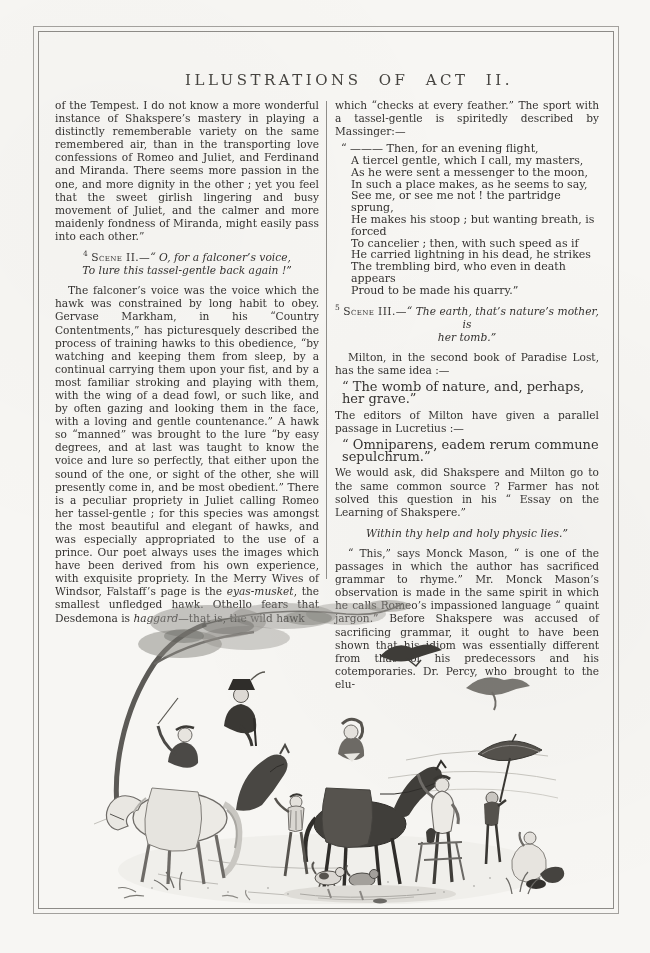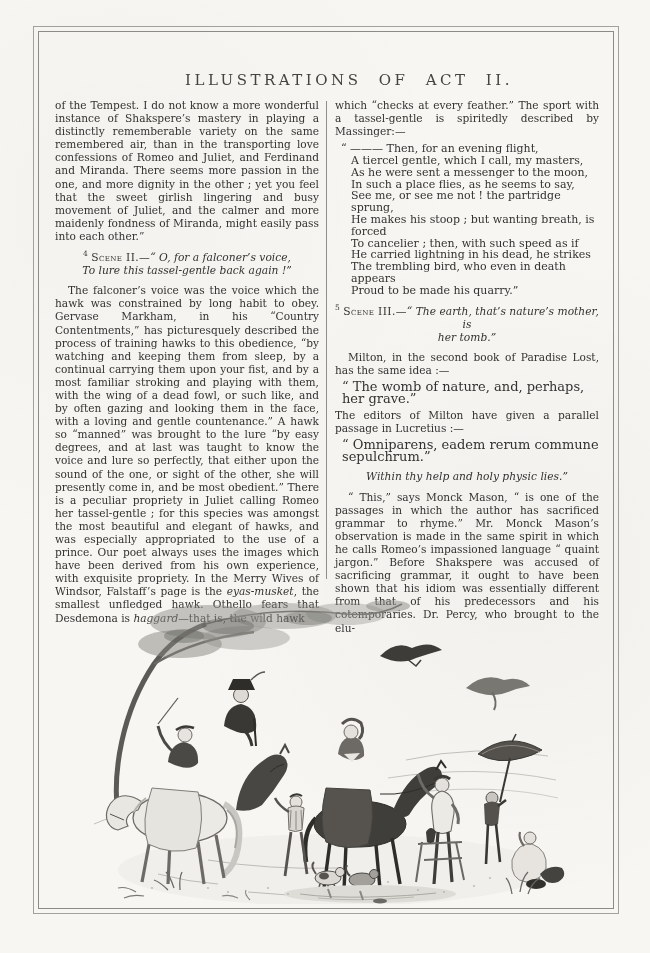--- a/index.html
+++ b/index.html
@@ -55,38 +55,39 @@
     <p class="p indent"><span>The falconer’s voice was the voice which the hawk was constrained by long habit to obey.  Gervase Markham, in his “Country Contentments,” has picturesquely described the process of training hawks to this obedience, “by watching and keeping them from sleep, by a continual carrying them upon your fist, and by a most familiar stroking and playing with them, with the wing of a dead fowl, or such like, and by often gazing and looking them in the face, with a loving and gentle countenance.”  A hawk so “manned” was brought to the lure “by easy degrees, and at last was taught to know the voice and lure so perfectly, that either upon the sound of the one, or sight of the other, she will presently come in, and be most obedient.”  There is a peculiar propriety in Juliet calling Romeo her tassel-gentle ; for this species was amongst the most beautiful and elegant of hawks, and was especially appropriated to the use of a prince.  Our poet always uses the images which have been derived from his own experience, with exquisite propriety.  In the Merry Wives of Windsor, Falstaff’s page is the </span><span class="ital">eyas-musket</span><span>, the smallest unfledged hawk.  Othello fears that Desdemona is </span><span class="ital">haggard</span><span>—that is, the wild hawk</span></p>
   </div>
 
   <div class="col col-right">
     <p class="p">which “checks at every feather.”  The sport with a tassel-gentle is spiritedly described by Massinger:—</p>
 
     <div class="verse">
         <div class="">“ ——— Then, for an evening flight,</div>
         <div class="">A tiercel gentle, which I call, my masters,</div>
         <div class="">As he were sent a messenger to the moon,</div>
-        <div class="">In such a place flies, as he seems to say,</div>
+        <div class="">In such a place makes, as he seems to say,</div>
         <div class="">See me, or see me not ! the partridge sprung,</div>
         <div class="">He makes his stoop ; but wanting breath, is forced</div>
         <div class="">To cancelier ; then, with such speed as if</div>
         <div class="">He carried lightning in his dead, he strikes</div>
         <div class="">The trembling bird, who even in death appears</div>
         <div class="">Proud to be made his quarry.”</div>
       </div>
 
     <div class="scene">
       <div><sup class="fn">5</sup> <span class="caps">Scene III.—</span><span>“ The earth, that’s nature’s mother, is</span></div>
       <div>her tomb.”</div>
     </div>
 
     <p class="p indent">Milton, in the second book of Paradise Lost, has the same idea :—</p>
     <div class="squote">“ The womb of nature, and, perhaps, her grave.”</div>
     <p class="p">The editors of Milton have given a parallel passage in Lucretius :—</p>
     <div class="squote">“ Omniparens, eadem rerum commune sepulchrum.”</div>
+    <p class="p">We would ask, did Shakspere and Milton go to the same common source ?  Farmer has not solved this question in his “ Essay on the Learning of Shakspere.”</p>
 
     <div class="scene">
       <div>Within thy help and holy physic lies.”</div>
     </div>
 
     <p class="p indent">“ This,” says Monck Mason, “ is one of the passages in which the author has sacrificed grammar to rhyme.”  Mr. Monck Mason’s observation is made in the same spirit in which he calls Romeo’s impassioned language “ quaint jargon.”  Before Shakspere was accused of sacrificing grammar, it ought to have been shown that his idiom was essentially different from that of his predecessors and his cotemporaries.  Dr. Percy, who brought to the elu-</p>
   </div>
 </div>
 
 <div class="illu">

